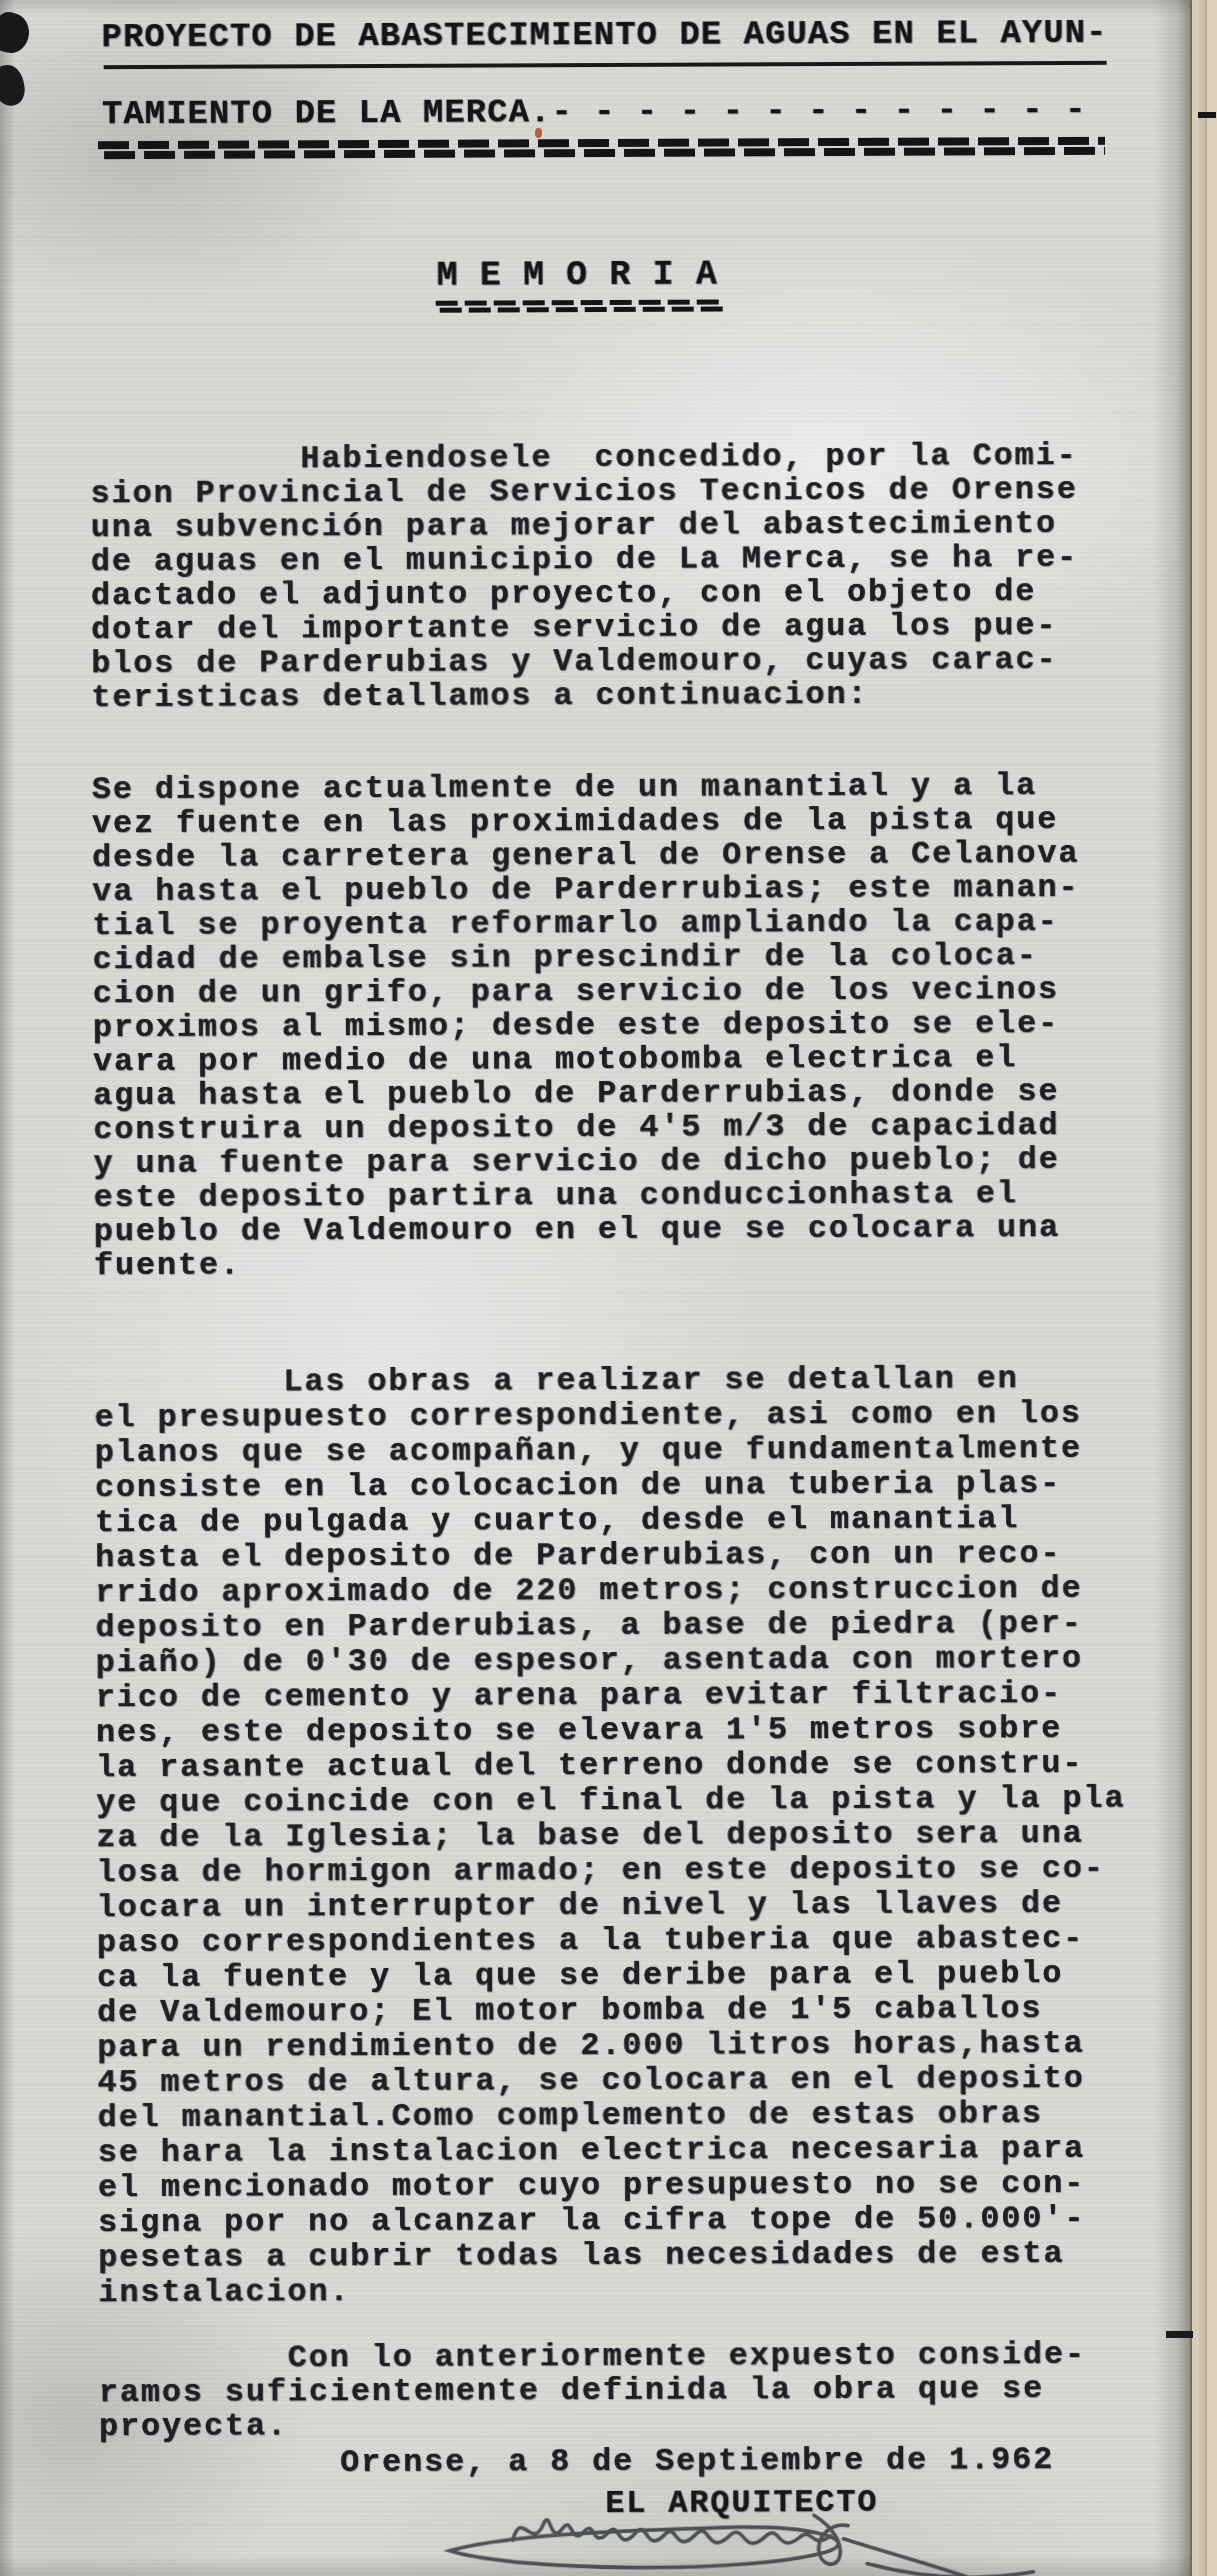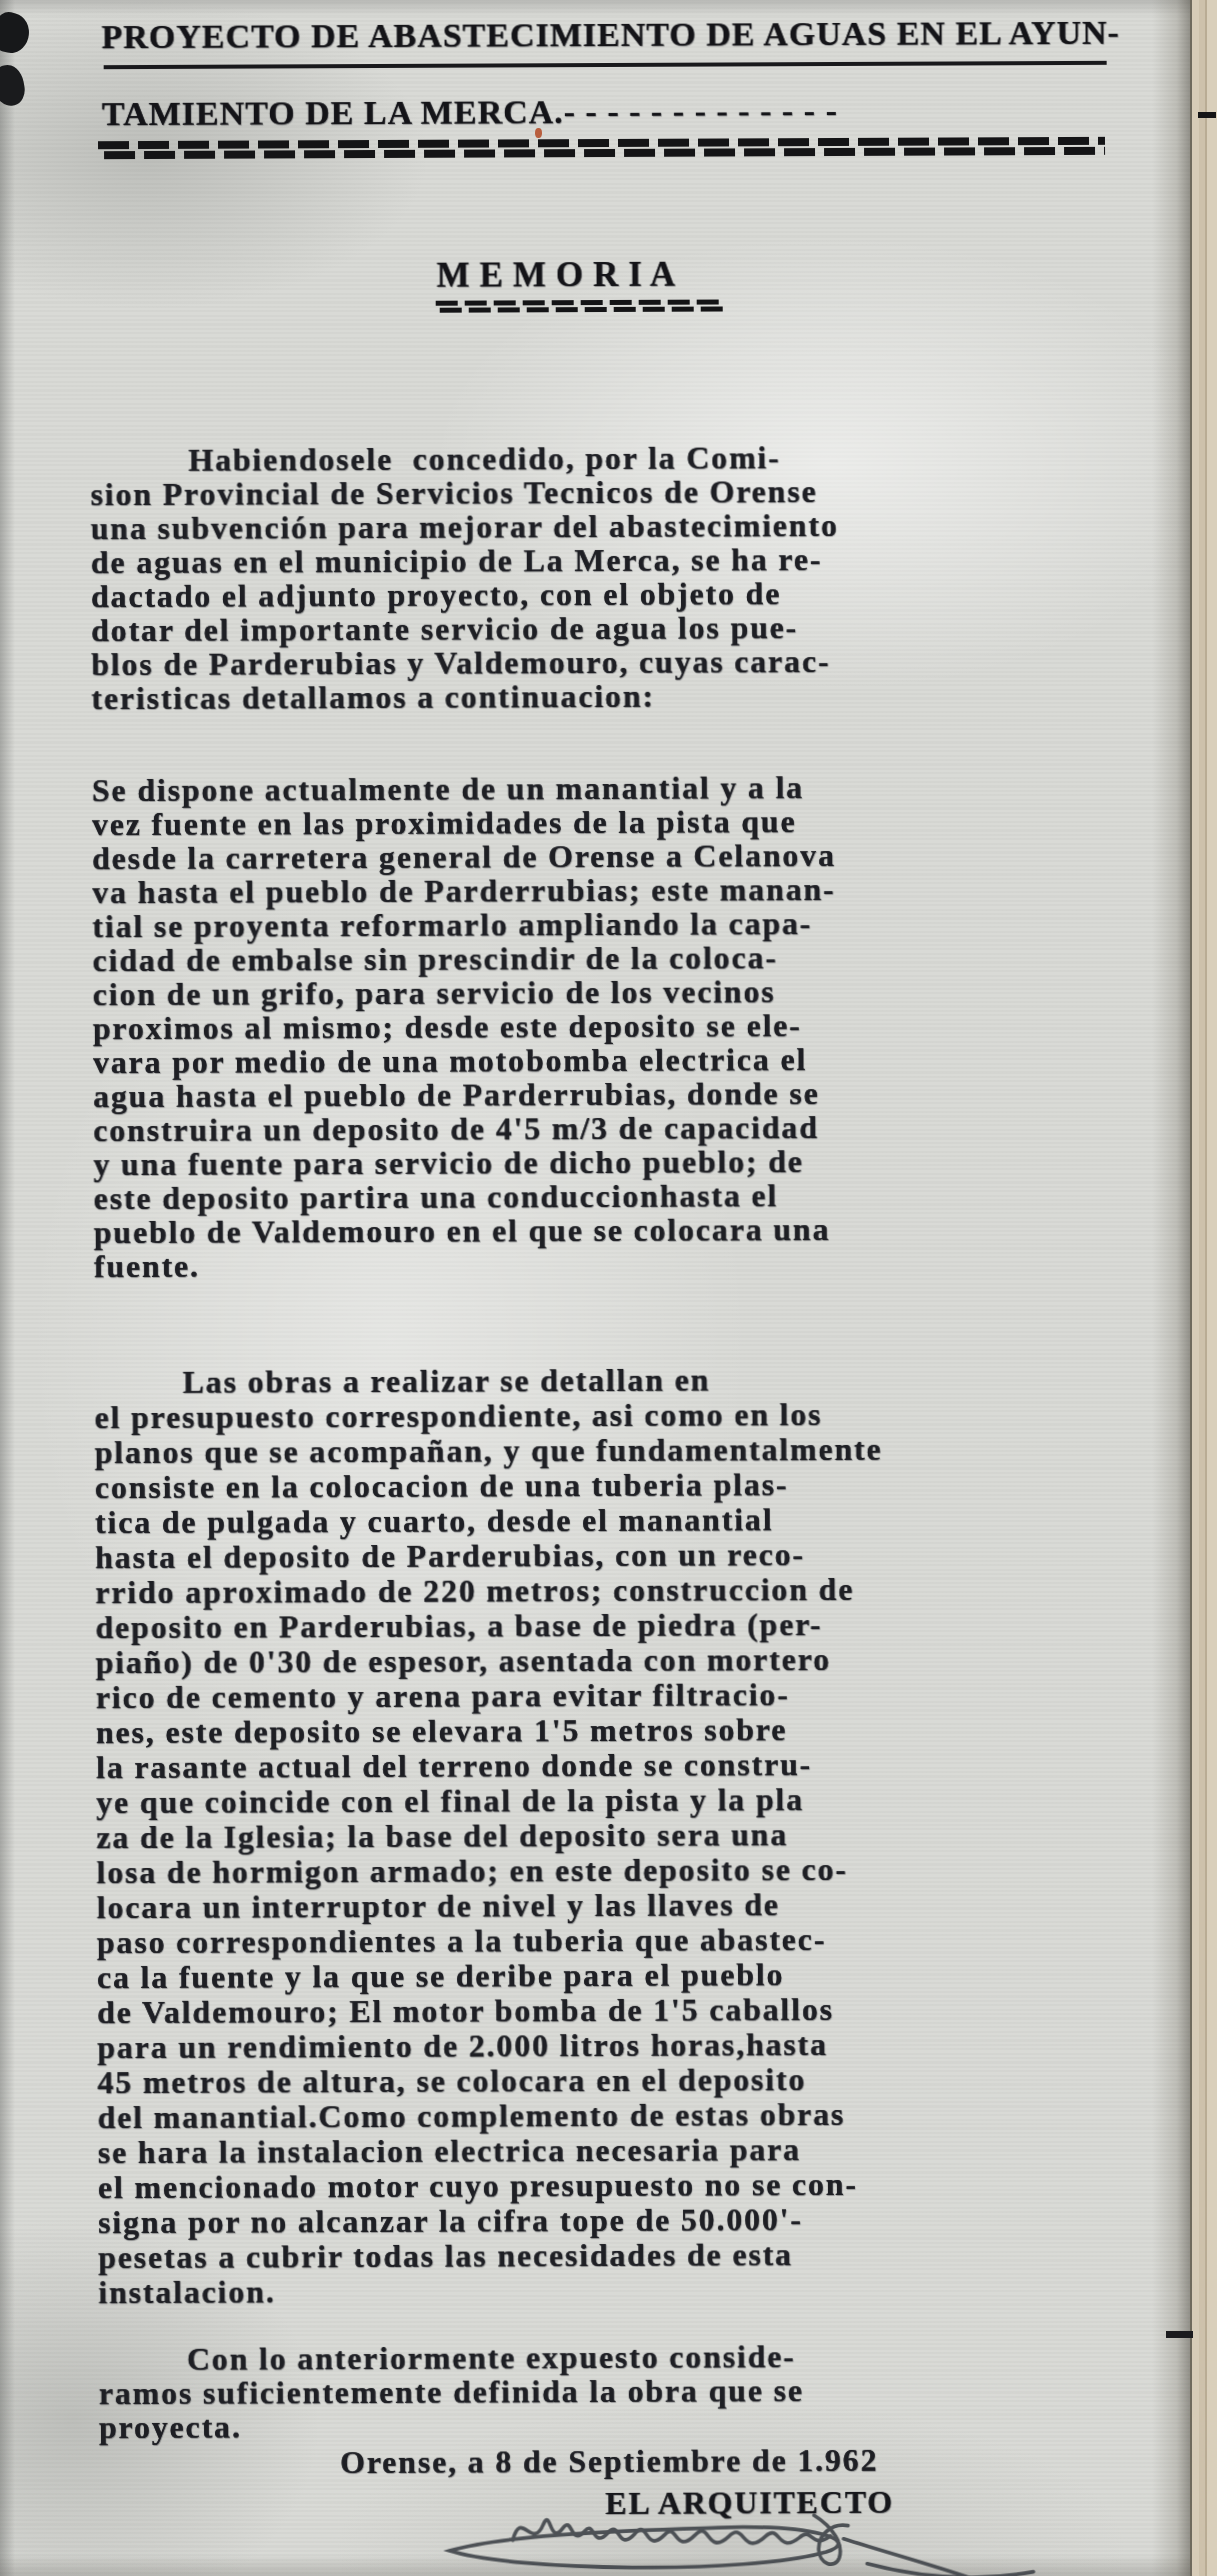--- a/index.html
+++ b/index.html
@@ -8,21 +8,21 @@
     width:1218px;height:2576px;
     overflow:hidden;
     background-color:#d8d9d5;
     background-image:
       radial-gradient(ellipse 456px 250px at 12% 6%, rgba(116,118,114,.28), transparent 62%),
       radial-gradient(ellipse 662px 382px at 68% 18%, rgba(255,255,255,.50), transparent 60%),
       radial-gradient(ellipse 559px 721px at 32% 52%, rgba(255,255,255,.34), transparent 65%),
       radial-gradient(ellipse 412px 338px at 6% 94%, rgba(126,128,124,.30), transparent 60%),
       radial-gradient(ellipse 662px 250px at 60% 99%, rgba(150,150,145,.22), transparent 60%),
       repeating-linear-gradient(180deg, rgba(255,255,255,.03) 0 2.2px, rgba(40,40,40,.025) 2.2px 4.4px);
-    font-family:Liberation Serif, serif;
+    font-family:Liberation Mono, monospace;
     color:#1e1f24;
   }
   .edge-top{position:absolute;left:0;top:0;width:100%;height:16px;
     background:linear-gradient(180deg, rgba(110,110,108,.30), transparent);}
   .edge-left{position:absolute;left:0;top:0;width:14.7px;height:100%;
     background:linear-gradient(90deg, rgba(86,88,86,.38), transparent);}
   .edge-bottom{position:absolute;left:0;bottom:0;width:100%;height:22px;
     background:linear-gradient(0deg, rgba(100,98,92,.28), transparent);}
   .fold-shadow{position:absolute;left:1152px;top:0;width:38px;height:100%;
     background:linear-gradient(90deg, transparent, rgba(96,90,74,.22) 65%, rgba(62,57,46,.45));}

